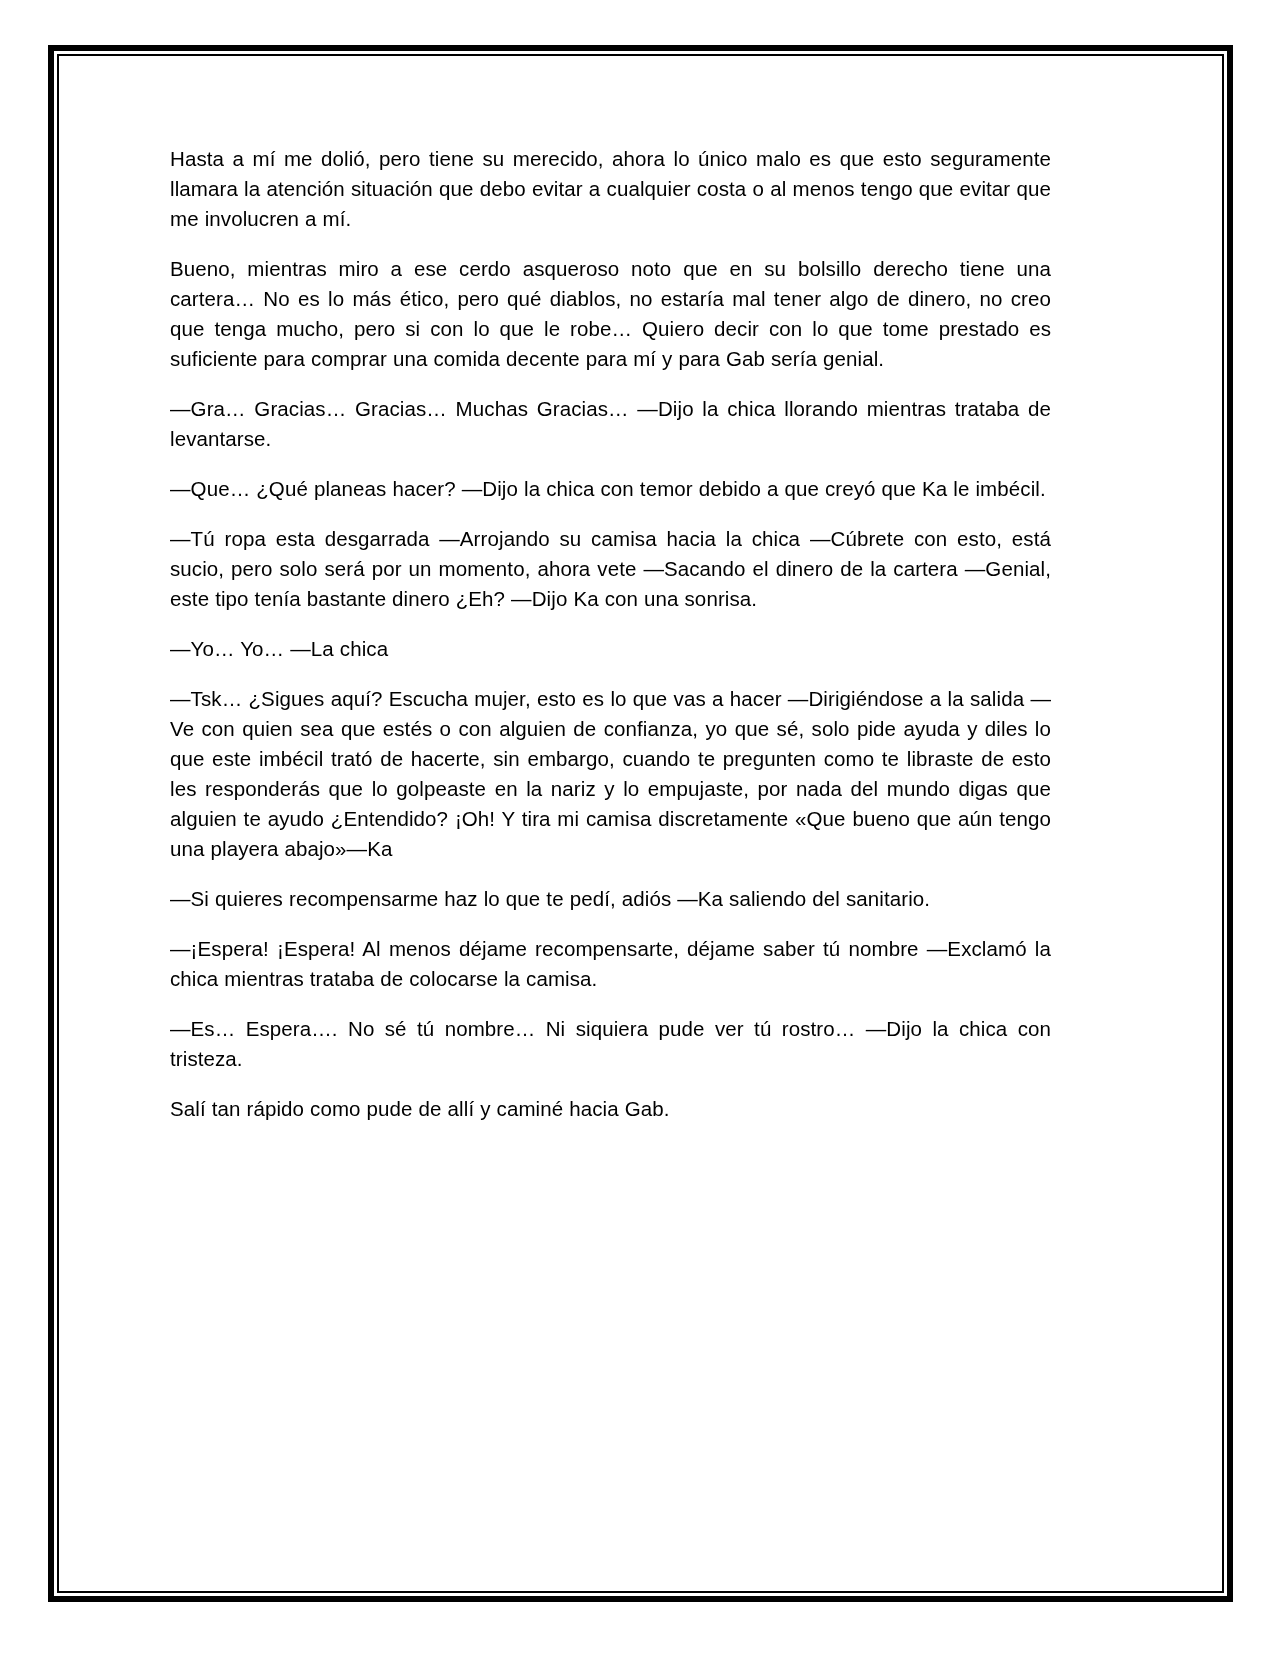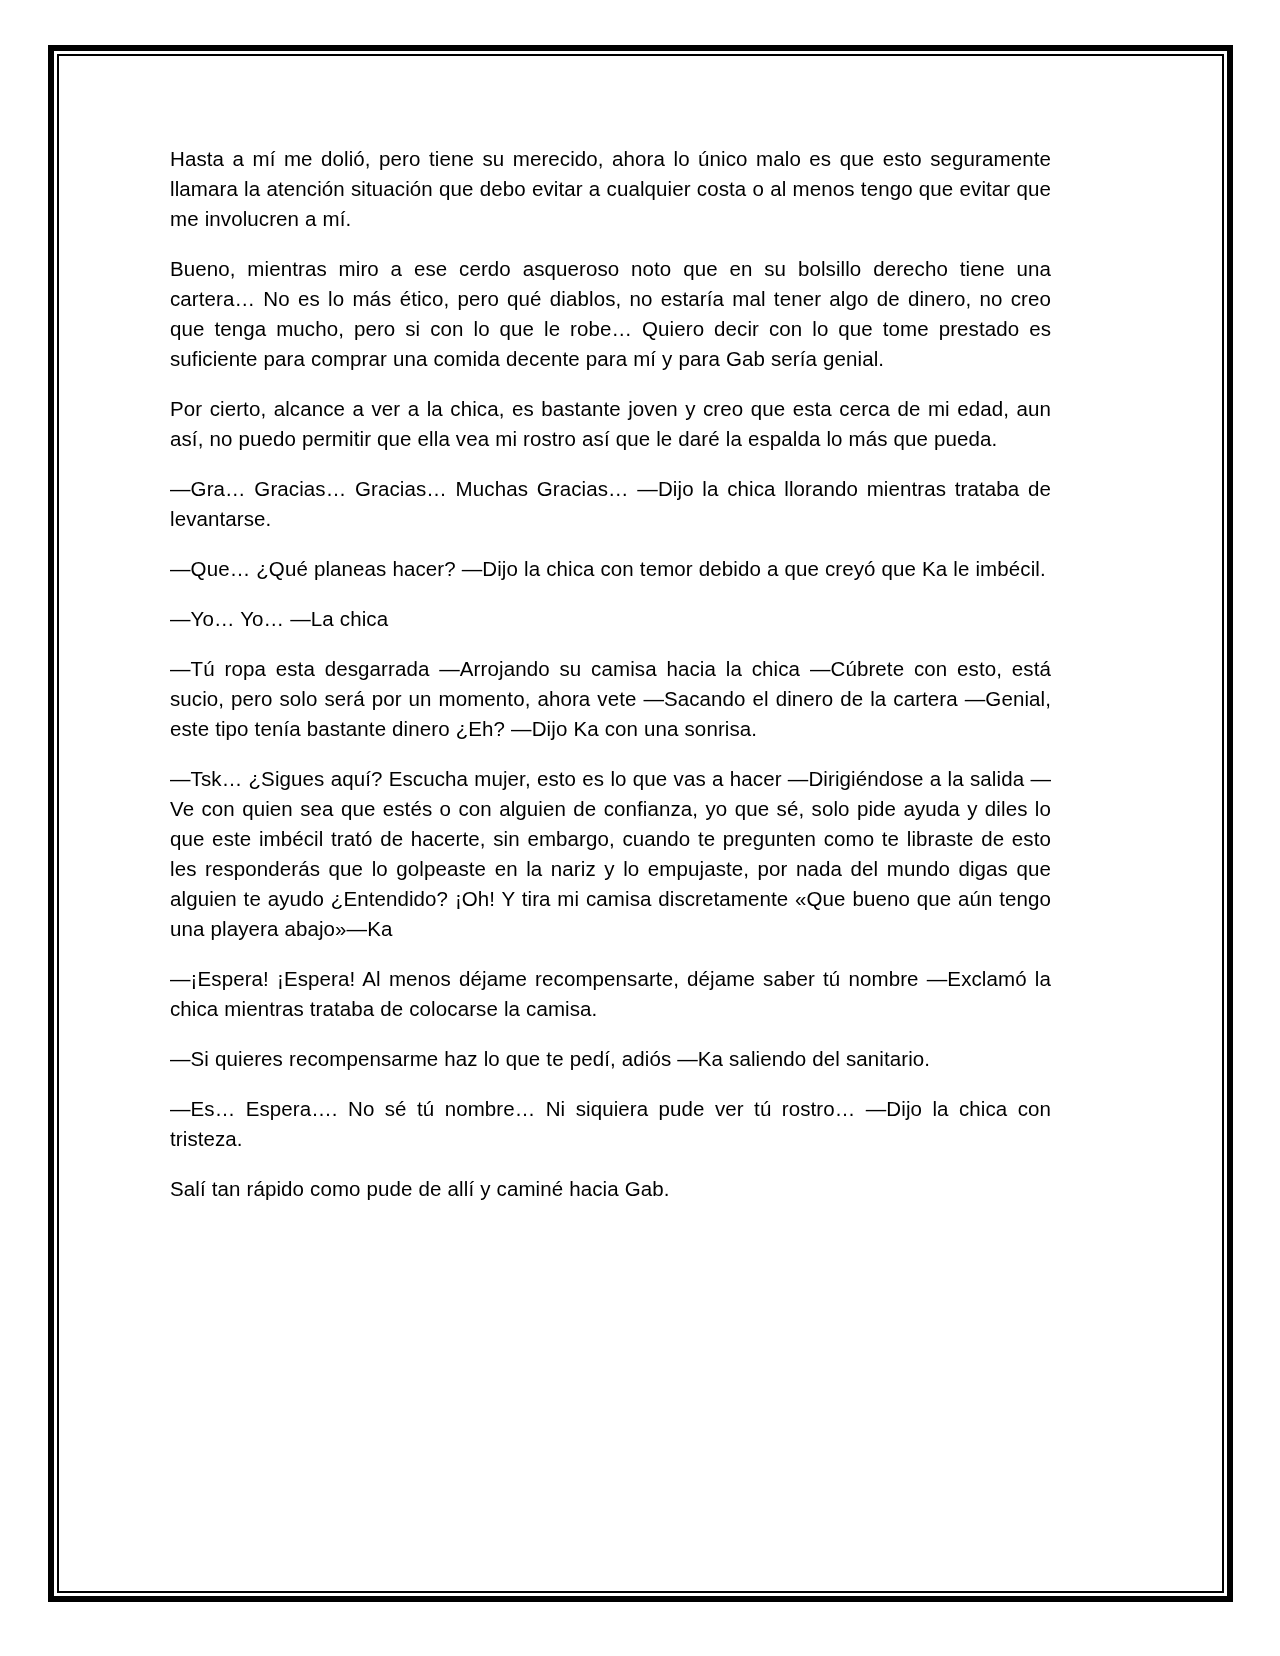--- a/index.html
+++ b/index.html
@@ -69,36 +69,35 @@
 <div class="page-frame">
   <div class="page-frame-inner">
 
     <div class="doc-body">
 
       <p class="doc-paragraph">Hasta a mí me dolió, pero tiene su merecido, ahora lo único malo es que esto seguramente llamara la atención situación que debo evitar a cualquier costa o al menos tengo que evitar que me involucren a mí.</p>
 
 
       <p class="doc-paragraph">Bueno, mientras miro a ese cerdo asqueroso noto que en su bolsillo derecho tiene una cartera… No es lo más ético, pero qué diablos, no estaría mal tener algo de dinero, no creo que tenga mucho, pero si con lo que le robe… Quiero decir con lo que tome prestado es suficiente para comprar una comida decente para mí y para Gab sería genial.</p>
 
-      <p class="doc-paragraph">Por cierto, alcance a ver a la chica, es bastante joven y creo que esta cerca de mi edad, aun así, no puedo permitir que ella vea mi rostro así que le daré la espalda lo más que pueda.</p>
 
       <p class="doc-paragraph">—Gra… Gracias… Gracias… Muchas Gracias… —Dijo la chica llorando mientras trataba de levantarse.</p>
 
 
       <p class="doc-paragraph">—Que… ¿Qué planeas hacer? —Dijo la chica con temor debido a que creyó que Ka le imbécil.</p>
 
+      <p class="doc-paragraph">—Tú ropa esta desgarrada —Arrojando su camisa hacia la chica —Cúbrete con esto, está sucio, pero solo será por un momento, ahora vete —Sacando el dinero de la cartera —Genial, este tipo tenía bastante dinero ¿Eh? —Dijo Ka con una sonrisa.</p>
+
       <p class="doc-paragraph">—Yo… Yo… —La chica</p>
-
-      <p class="doc-paragraph">—Tú ropa esta desgarrada —Arrojando su camisa hacia la chica —Cúbrete con esto, está sucio, pero solo será por un momento, ahora vete —Sacando el dinero de la cartera —Genial, este tipo tenía bastante dinero ¿Eh? —Dijo Ka con una sonrisa.</p>
 
       <p class="doc-paragraph">—Tsk… ¿Sigues aquí? Escucha mujer, esto es lo que vas a hacer —Dirigiéndose a la salida —Ve con quien sea que estés o con alguien de confianza, yo que sé, solo pide ayuda y diles lo que este imbécil trató de hacerte, sin embargo, cuando te pregunten como te libraste de esto les responderás que lo golpeaste en la nariz y lo empujaste, por nada del mundo digas que alguien te ayudo ¿Entendido? ¡Oh! Y tira mi camisa discretamente «Que bueno que aún tengo una playera abajo»—Ka</p>
 
+      <p class="doc-paragraph">—Si quieres recompensarme haz lo que te pedí, adiós —Ka saliendo del sanitario.</p>
+
       <p class="doc-paragraph">—¡Espera! ¡Espera! Al menos déjame recompensarte, déjame saber tú nombre —Exclamó la chica mientras trataba de colocarse la camisa.</p>
-
-      <p class="doc-paragraph">—Si quieres recompensarme haz lo que te pedí, adiós —Ka saliendo del sanitario.</p>
 
       <p class="doc-paragraph">—Es… Espera…. No sé tú nombre… Ni siquiera pude ver tú rostro… —Dijo la chica con tristeza.</p>
 
       <p class="doc-paragraph">Salí tan rápido como pude de allí y caminé hacia Gab.</p>
 
     </div>
 
   </div>
 </div>
 

